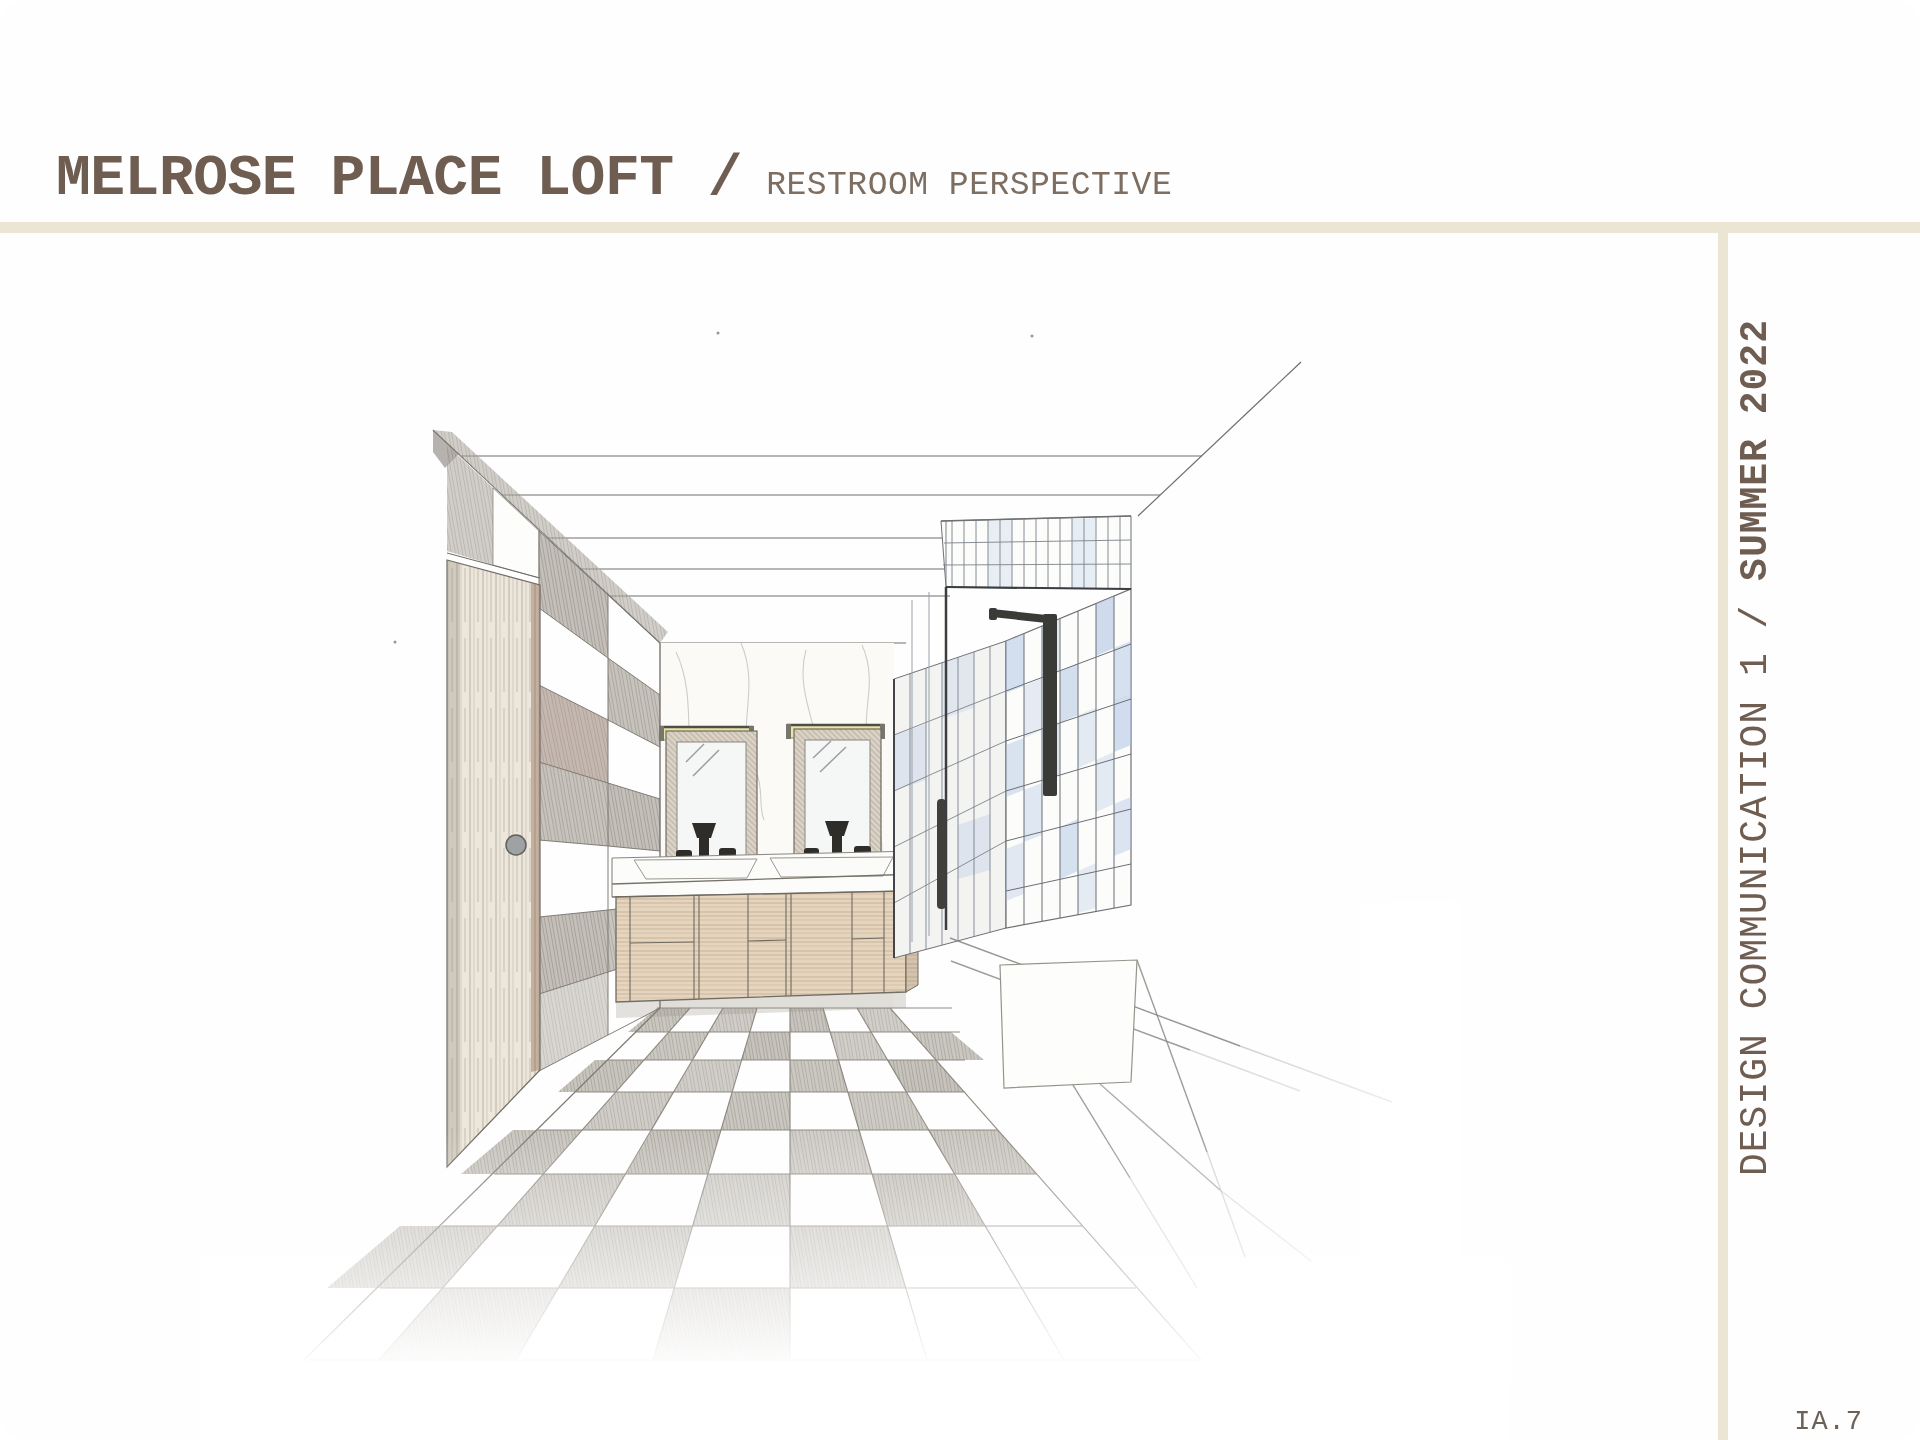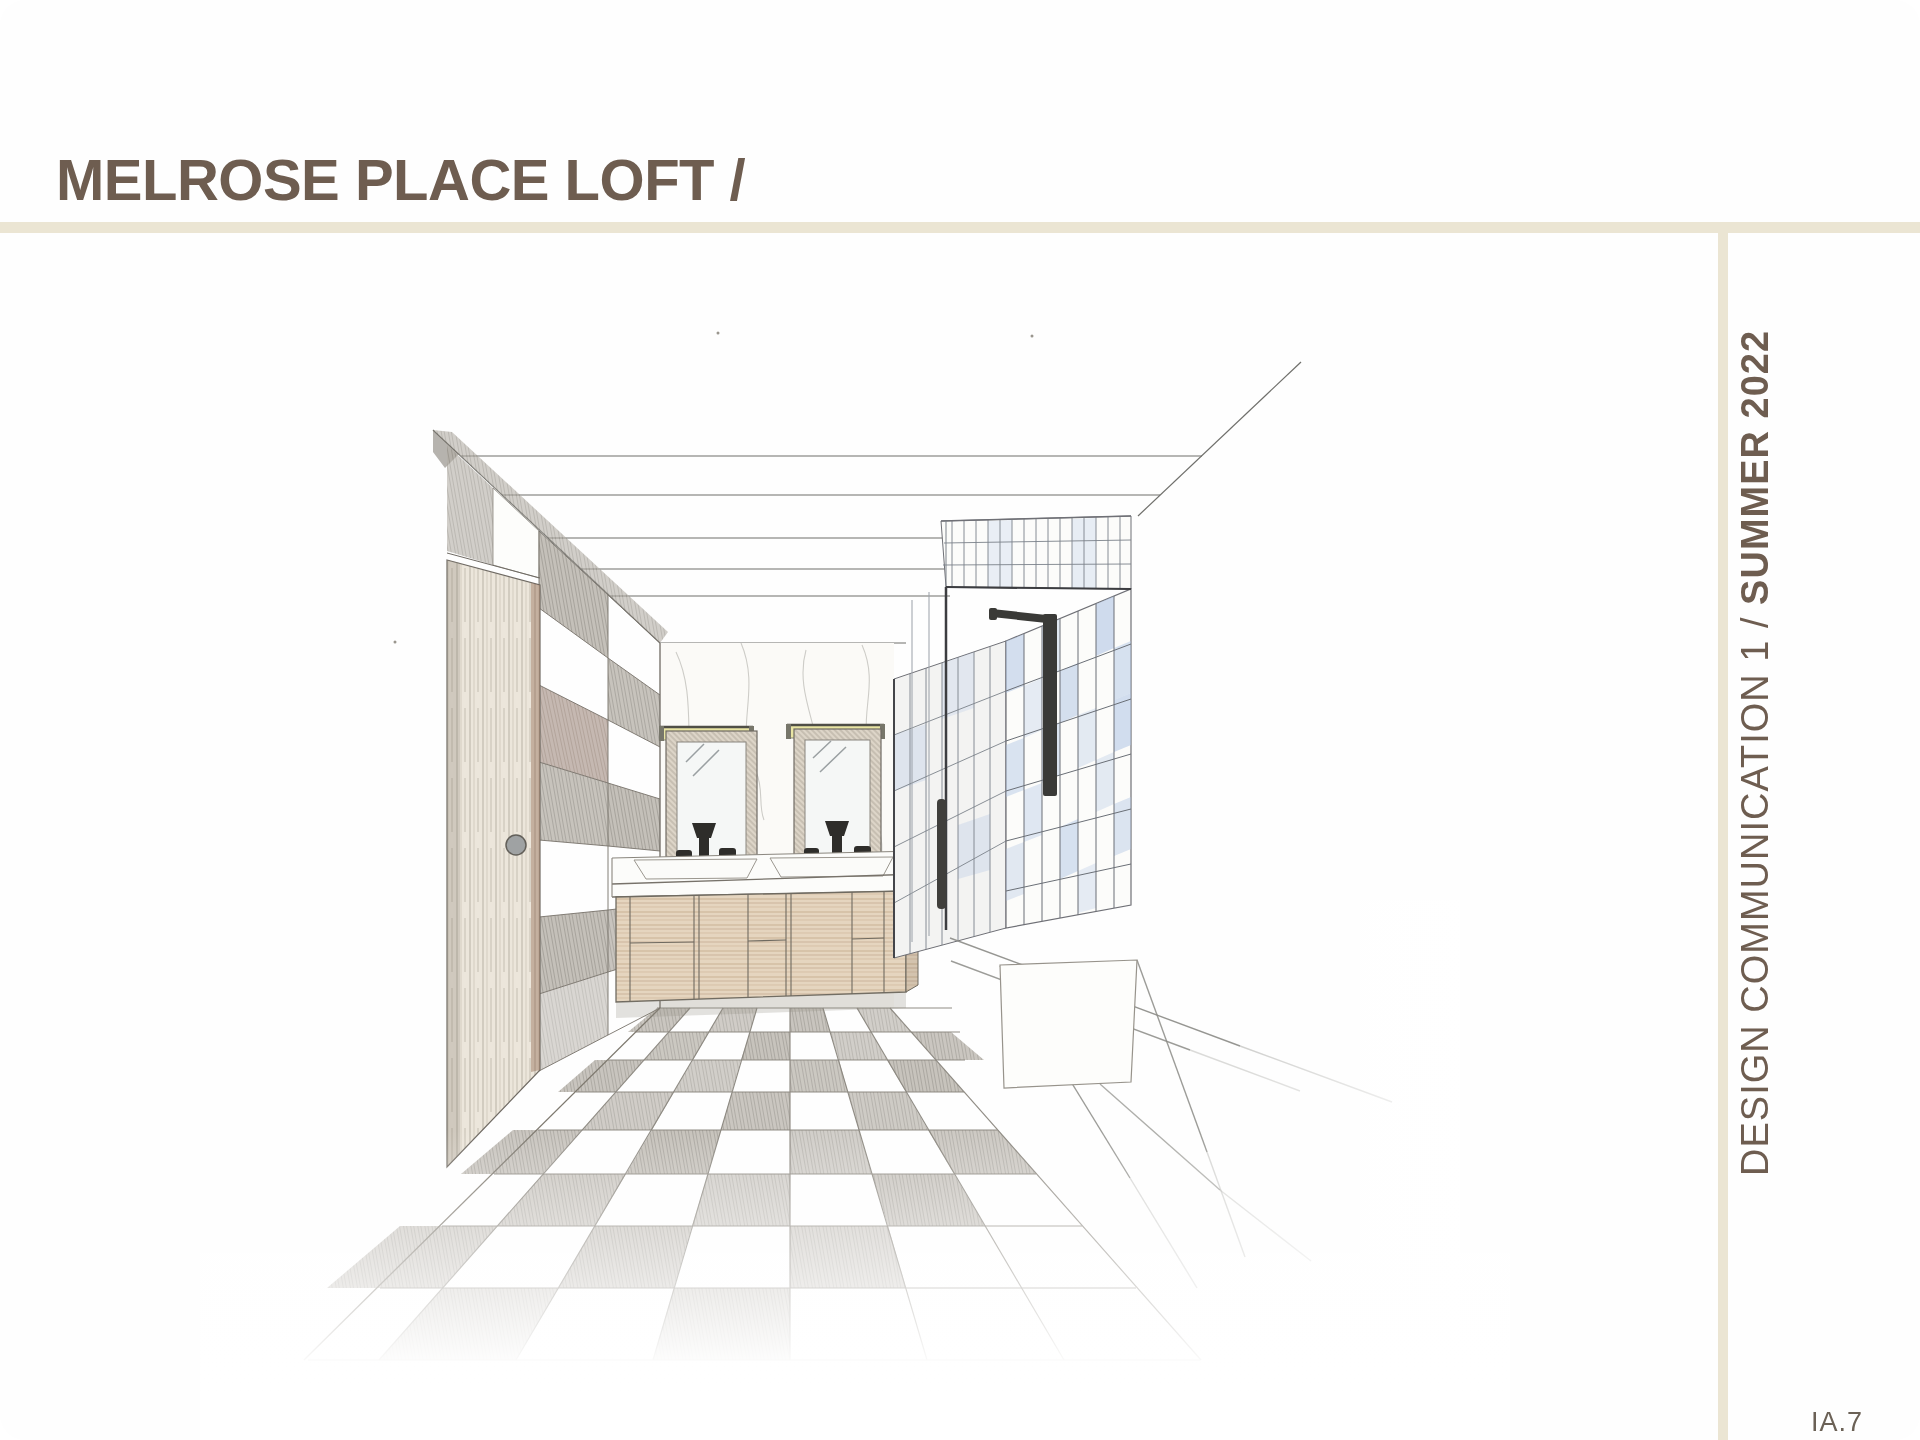--- a/index.html
+++ b/index.html
@@ -1,36 +1,37 @@
 <!DOCTYPE html>
 <html><head>
 <meta charset="utf-8">
 <style>
   html,body{margin:0;padding:0;background:#ffffff;}
   .page{position:relative;width:1920px;height:1440px;background:#fefefe;overflow:hidden;
-        font-family:Liberation Sans, sans-serif;border-radius:25px;}
+        font-family:Liberation Mono, monospace;border-radius:25px;}
   .header{position:absolute;left:56px;top:146px;display:flex;align-items:baseline;gap:24px;white-space:nowrap;}
   .title{font-size:58px;font-weight:700;letter-spacing:-0.5px;color:#6e5d50;}
   .subtitle{font-size:33px;font-weight:400;letter-spacing:0.5px;color:#7d6e61;}
   .logo{position:absolute;top:170px;right:42px;font-size:37px;font-weight:700;letter-spacing:3px;color:#b9dedd;white-space:nowrap;}
   .divider{position:absolute;left:0;top:222px;width:1920px;height:11px;background:#ebe5d3;}
   .vrule{position:absolute;left:1718px;top:232px;width:10px;height:1208px;background:#ebe5d3;}
   .side-label{position:absolute;left:1734px;top:1176px;transform:rotate(-90deg);transform-origin:0 0;
               white-space:nowrap;font-size:38px;color:#6e5d50;letter-spacing:1px;width:730px;}
   .side-label .bold{font-weight:700;}
   .page-num{position:absolute;top:1407px;right:57px;font-size:27px;letter-spacing:1px;color:#6b6156;}
   .sketch{position:absolute;left:0;top:0;}
 </style>
 </head>
 <body>
 
 <div class="page">
 
   <div class="header">
     <span class="title">MELROSE PLACE LOFT /</span>
+    <span class="subtitle">RESTROOM PERSPECTIVE</span>
   </div>
   <div class="divider"></div>
   <div class="vrule"></div>
 
   <div class="side-label"><span>DESIGN COMMUNICATION 1 / </span><span class="bold">SUMMER 2022</span></div>
 
   <div class="page-num">IA.7</div>
 
   <svg class="sketch" width="1920" height="1440" viewBox="0 0 1920 1440">
     <defs>

